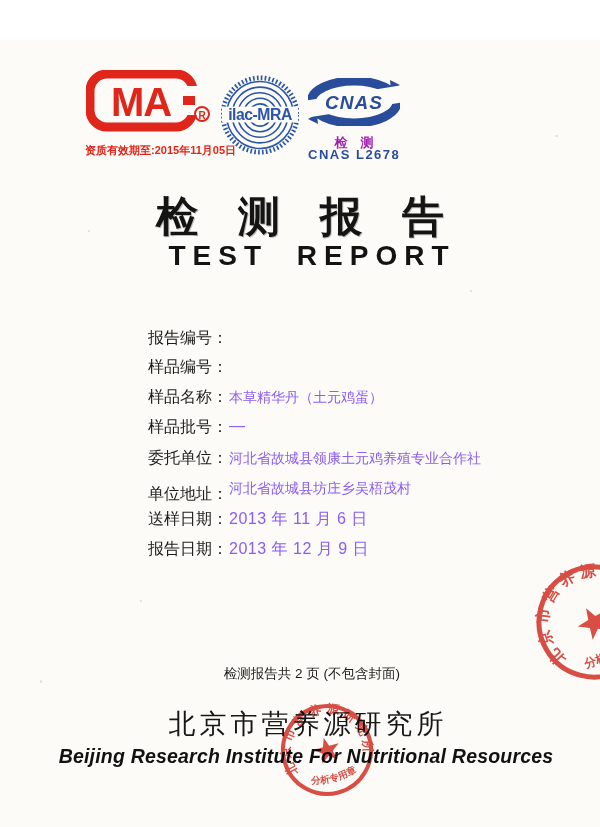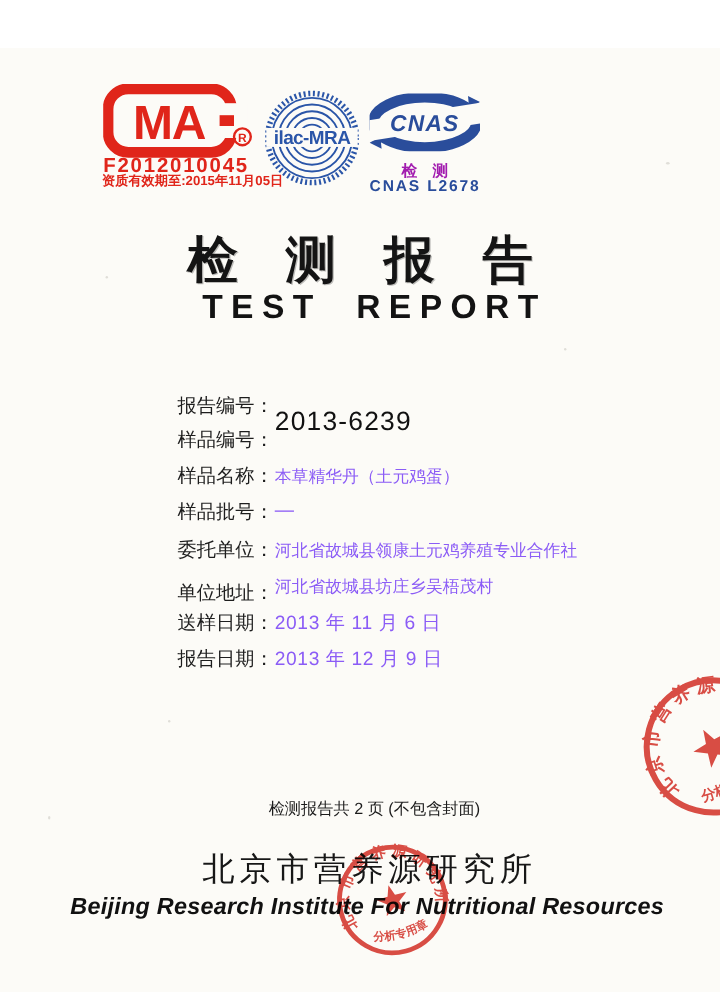--- a/index.html
+++ b/index.html
@@ -93,21 +93,20 @@
 <div class="page">
 
   <svg class="abs cma-block" width="132" height="62" viewBox="0 0 132 62">
     <rect x="4" y="4" width="103" height="53" rx="17" fill="none" stroke="#e0251a" stroke-width="9"></rect>
     <rect x="98" y="16" width="22" height="29" fill="#fcfbf7"></rect>
     <rect x="97" y="26" width="12" height="9" fill="#e0251a"></rect>
     <text x="55" y="46" text-anchor="middle" font-family="Liberation Sans, sans-serif" font-size="40" font-weight="800" fill="#e0251a" letter-spacing="-1">MA</text>
     <circle cx="116" cy="44" r="7" fill="none" stroke="#e0251a" stroke-width="2"></circle>
     <text x="116" y="48.5" text-anchor="middle" font-family="Liberation Sans, sans-serif" font-size="10" font-weight="700" fill="#e0251a">R</text>
   </svg>
-  <div class="abs cma-certno">F2012010045</div>
   <div class="abs cma-validity">资质有效期至:2015年11月05日</div>
 
   <svg class="abs ilac-block" width="78" height="84" viewBox="0 0 84 88">
     <circle cx="42" cy="44" r="40" fill="none" stroke="#2a55a8" stroke-width="5" stroke-dasharray="1.8 2.4"></circle>
     <circle cx="42" cy="44" r="36" fill="none" stroke="#2a55a8" stroke-width="1.7"></circle>
     <circle cx="42" cy="44" r="30" fill="none" stroke="#2a55a8" stroke-width="1.7"></circle>
     <circle cx="42" cy="44" r="24" fill="none" stroke="#2a55a8" stroke-width="1.7"></circle>
     <circle cx="42" cy="44" r="18" fill="none" stroke="#2a55a8" stroke-width="1.7"></circle>
     <circle cx="42" cy="44" r="12" fill="none" stroke="#2a55a8" stroke-width="1.7"></circle>
     <circle cx="42" cy="44" r="6" fill="none" stroke="#2a55a8" stroke-width="1.7"></circle>
@@ -125,21 +124,20 @@
     <text x="46" y="31" text-anchor="middle" font-family="Liberation Sans, sans-serif" font-size="19" font-weight="800" font-style="italic" fill="#2a4d9b" letter-spacing="1">CNAS</text>
   </svg>
   <div class="abs cnas-tag">检测</div>
   <div class="abs cnas-code">CNAS L2678</div>
 
   <div class="abs title-zh">检测报告</div>
   <div class="abs title-en">TEST REPORT</div>
 
   <div class="abs lbl" style="top:288px">报告编号：</div>
   <div class="abs lbl" style="top:317px">样品编号：</div>
-  <div class="abs val val-big" style="top:298px">2013-6239</div>
 
   <div class="abs lbl" style="top:347px">样品名称：</div>
   <div class="abs val" style="top:349px">本草精华丹（土元鸡蛋）</div>
 
   <div class="abs lbl" style="top:377px">样品批号：</div>
   <div class="abs val val-mid" style="top:377px">—</div>
 
   <div class="abs lbl" style="top:408px">委托单位：</div>
   <div class="abs val" style="top:410px">河北省故城县领康土元鸡养殖专业合作社</div>
 

